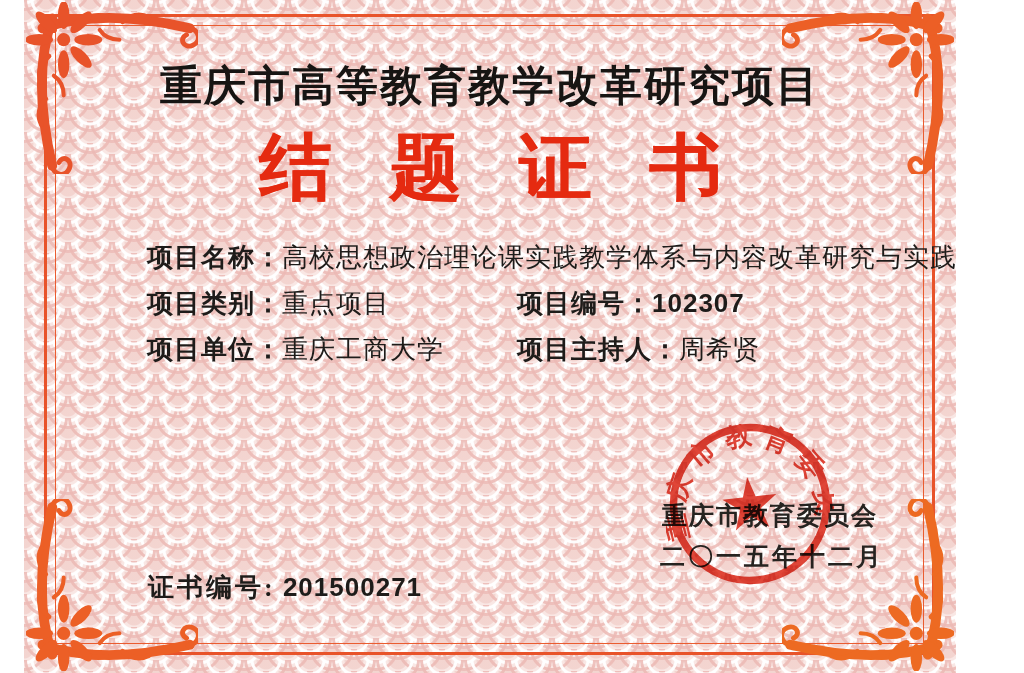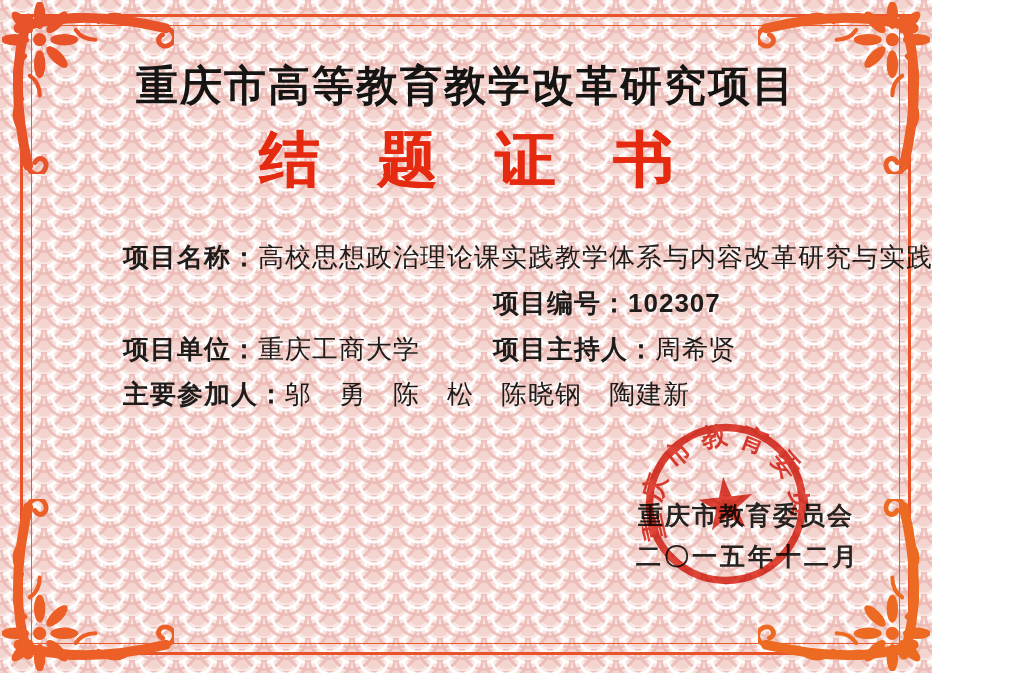--- a/index.html
+++ b/index.html
@@ -10,36 +10,37 @@
   .cert{
     position:relative;width:932px;height:673px;overflow:hidden;
     background-color:#f9e7e4;
     background-image:
       radial-gradient(circle at 50% 0, rgba(255,255,255,0) 12px, rgba(255,255,255,.95) 13px, rgba(255,255,255,.95) 15px, rgba(255,255,255,0) 16px, rgba(255,255,255,0) 18.5px, rgba(236,185,180,.85) 19.5px, rgba(236,185,180,.85) 21.5px, rgba(236,185,180,0) 22.5px),
       radial-gradient(circle at 50% 0, rgba(255,255,255,0) 12px, rgba(255,255,255,.95) 13px, rgba(255,255,255,.95) 15px, rgba(255,255,255,0) 16px, rgba(255,255,255,0) 18.5px, rgba(236,185,180,.85) 19.5px, rgba(236,185,180,.85) 21.5px, rgba(236,185,180,0) 22.5px),
       radial-gradient(circle at 50% 0, rgba(243,210,206,.9) 0 9px, rgba(243,210,206,0) 10px),
       radial-gradient(circle at 50% 0, rgba(243,210,206,.9) 0 9px, rgba(243,210,206,0) 10px);
     background-size:44px 22px,44px 22px,44px 22px,44px 22px;
     background-position:0 0,22px 11px,0 0,22px 11px;
+    margin-left:24px;
   }
   .frame-outer{position:absolute;top:14px;left:20px;right:21px;bottom:18px;border:3px solid #e8532a;pointer-events:none;}
   .frame-inner{position:absolute;top:25px;left:31px;right:32px;bottom:29px;border:1.6px solid #ea5c30;pointer-events:none;}
   .corner{position:absolute;width:172px;height:172px;pointer-events:none;}
   .corner.tl{top:2px;left:2px;}
   .corner.tr{top:2px;right:2px;transform:scaleX(-1);}
   .corner.bl{bottom:2px;left:2px;transform:scaleY(-1);}
   .corner.br{bottom:2px;right:2px;transform:scale(-1,-1);}
   .program-title{
     position:absolute;top:58px;left:0;width:100%;text-align:center;
     font-size:42px;font-weight:700;color:#171513;letter-spacing:2px;
   }
   .cert-title{
     position:absolute;top:120px;left:0;width:100%;text-align:center;
     font-family:"Liberation Serif","DejaVu Serif",serif;
-    font-size:60px;font-weight:700;color:#e52a10;
+    font-size:72px;font-weight:700;color:#e52a10;
     letter-spacing:58px;padding-left:58px;box-sizing:border-box;
     text-shadow:1px 0 0 #e52a10;
   }
   .row{position:absolute;left:123px;font-size:26px;color:#1e1c1a;white-space:nowrap;}
   .row .label{font-weight:700;letter-spacing:1px;}
   .row .value{font-family:"Liberation Serif","DejaVu Serif",serif;font-weight:400;letter-spacing:1px;}
   .row .value.num{font-family:"Liberation Sans","DejaVu Sans",sans-serif;font-weight:700;letter-spacing:1px;}
   .col2{position:absolute;left:493px;top:0;}
   .r1{top:240px;} .r2{top:286px;} .r3{top:332px;} .r4{top:377px;}
   .statement{position:absolute;left:123px;top:429px;font-size:27px;font-weight:700;color:#1e1c1a;letter-spacing:1.5px;}
@@ -159,44 +160,48 @@
     </g>
   </svg>
 
   <div class="program-title">重庆市高等教育教学改革研究项目</div>
   <div class="cert-title">结题证书</div>
 
   <div class="row r1">
     <span class="label">项目名称：</span><span class="value">高校思想政治理论课实践教学体系与内容改革研究与实践</span>
   </div>
 
+  <div class="row r2">
+    <span class="label">项目类别：</span><span class="value">重点项目</span>
+  </div>
   <div class="row r2 col2">
     <span class="label">项目编号：</span><span class="value num">102307</span>
   </div>
 
   <div class="row r3 col2">
     <span class="label">项目主持人：</span><span class="value">周希贤</span>
   </div>
   <div class="row r3">
     <span class="label">项目单位：</span><span class="value">重庆工商大学</span>
   </div>
 
-  <div class="row r4">
-    <span class="label">主要参加人：</span><span class="value">邬　勇　陈　松　陈晓钢　陶建新</span>
-  </div>
 
 
   <div class="issuer">重庆市教育委员会</div>
   <div class="issue-date">二〇一五年十二月</div>
 
   <svg class="seal" viewBox="0 0 200 200" aria-hidden="true">
     <g transform="rotate(-6 100 100)">
       <circle cx="100" cy="100" r="91" fill="none" stroke="#dd3122" stroke-width="9"></circle>
       <path id="sealArc" d="M 27 138 A 79 79 0 1 1 173 138" fill="none"></path>
       <text fill="#dd3122" font-size="31" font-weight="700" font-family="'Liberation Serif','DejaVu Serif',serif">
         <textPath href="#sealArc" startOffset="6" textLength="330" lengthAdjust="spacing">重庆市教育委员会</textPath>
       </text>
       <polygon fill="#dd3122" points="100,68 107.6,91.5 132.3,91.5 112.4,106 120,129.5 100,115 80,129.5 87.6,106 67.7,91.5 92.4,91.5"></polygon>
     </g>
   </svg>
 
+  <div class="cert-no">
+    <span class="label">证书编号:</span>
+    <span class="value">201500271</span>
+  </div>
 
 </div>
 
 </body></html>

